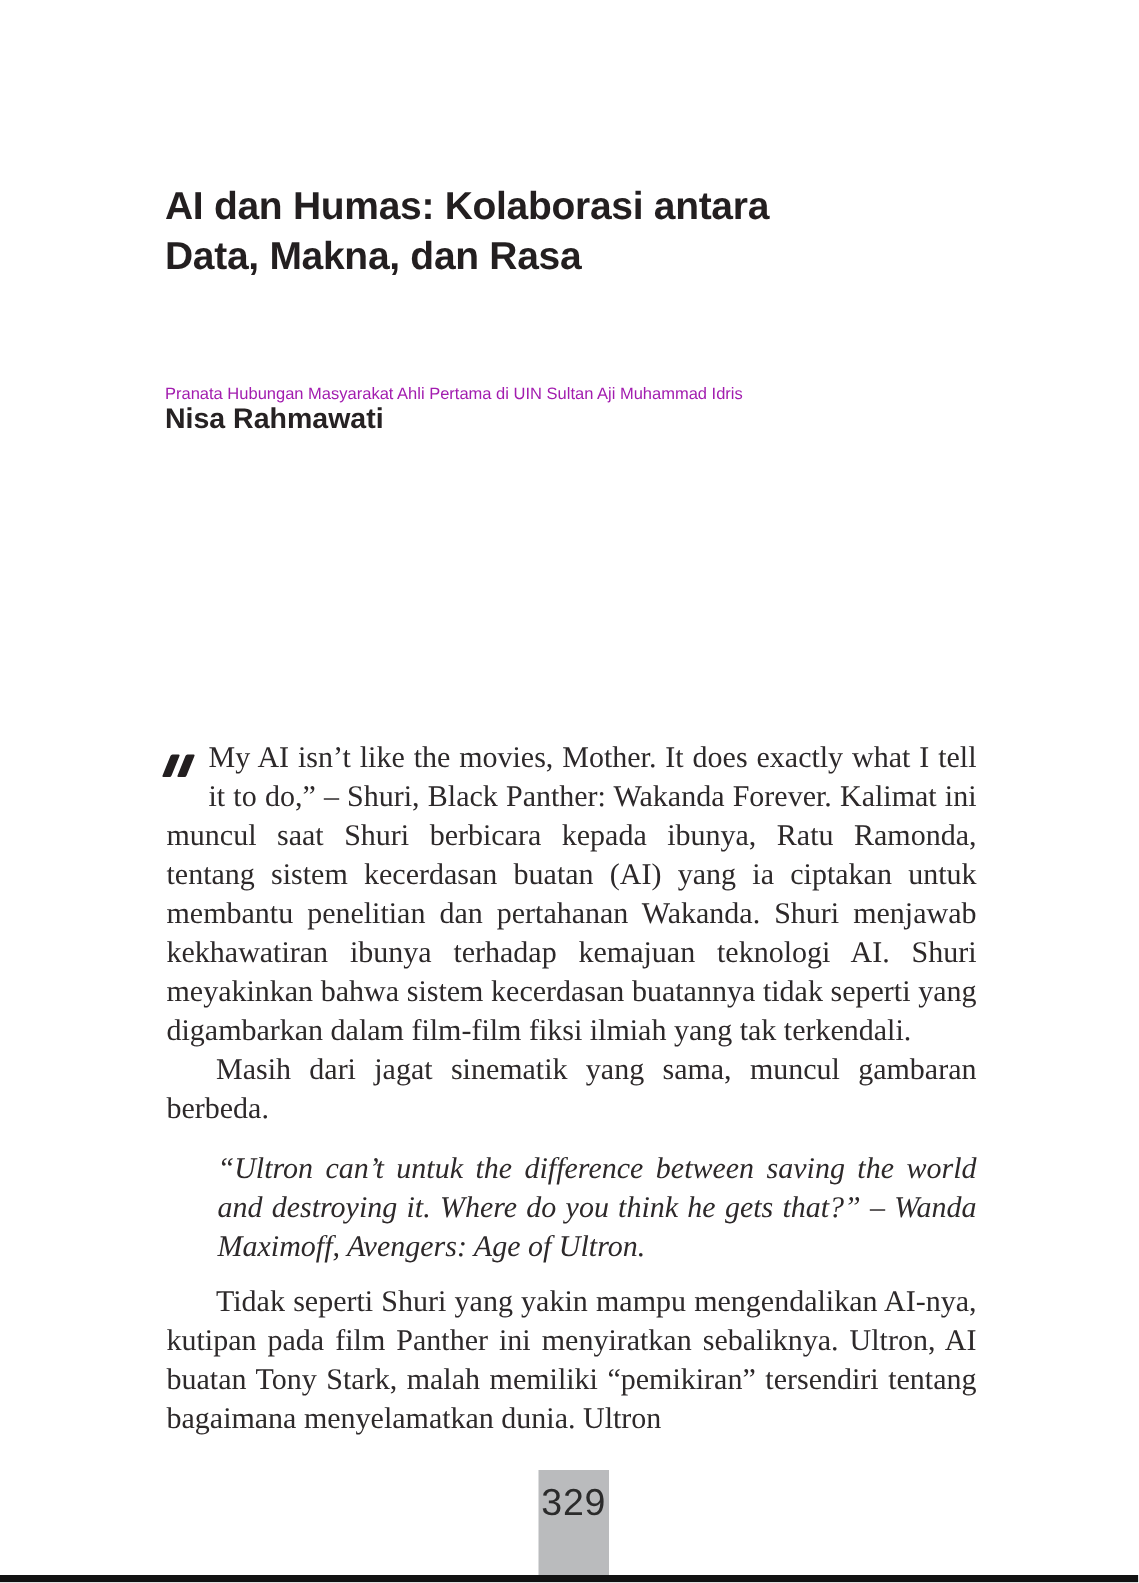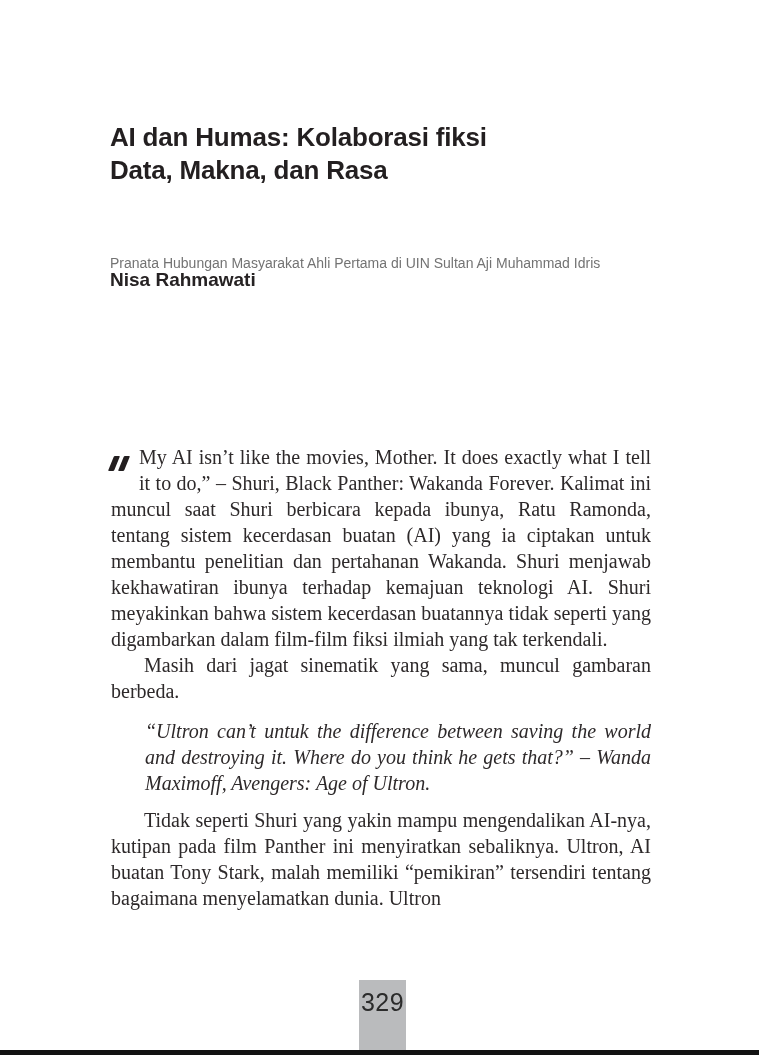--- a/index.html
+++ b/index.html
@@ -36,31 +36,31 @@
     font-size: 19px;
     line-height: 24px;
     font-weight: bold;
     color: #262223;
     margin-top: 40px;
   }
   .affiliation {
     position: absolute;
     left: 110px;
     top: 254px;
-    font-size: 14px;
+    font-size: 11px;
     line-height: 18.5px;
-    color: #737373;
+    color: #a21caf;
   }
   .aline { display: block; }
 
   
   .bodytext {
     position: absolute;
     left: 111px;
-    top: 444px;
+    top: 492px;
     width: 540px;
     font-family: "Liberation Serif", serif;
     font-size: 20px;
     line-height: 26px;
     color: #2d292a;
     text-align: justify;
   }
   .para { margin: 0; }
   .para.indent { text-indent: 33px; }
 
@@ -117,21 +117,21 @@
     height: 5px;
     background: #121212;
   }
 </style>
 </head>
 <body>
 
 <div class="page">
 
   <h1 class="title">
-    <span class="tline">AI dan Humas: Kolaborasi fiksi</span>
+    <span class="tline">AI dan Humas: Kolaborasi antara</span>
     <span class="tline">Data, Makna, dan Rasa</span>
   </h1>
 
   <div class="author-name">Nisa Rahmawati</div>
 
   <div class="affiliation">
     <span class="aline">Pranata Hubungan Masyarakat Ahli Pertama di UIN Sultan Aji Muhammad Idris</span>
   </div>
 
   <div class="bodytext">

